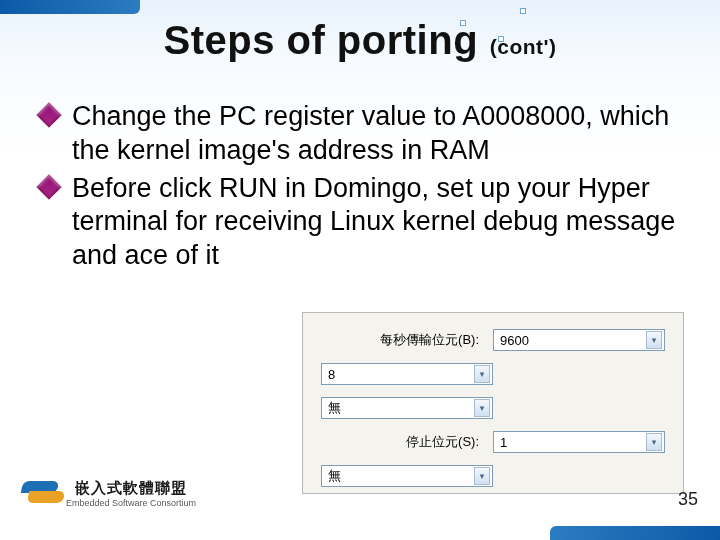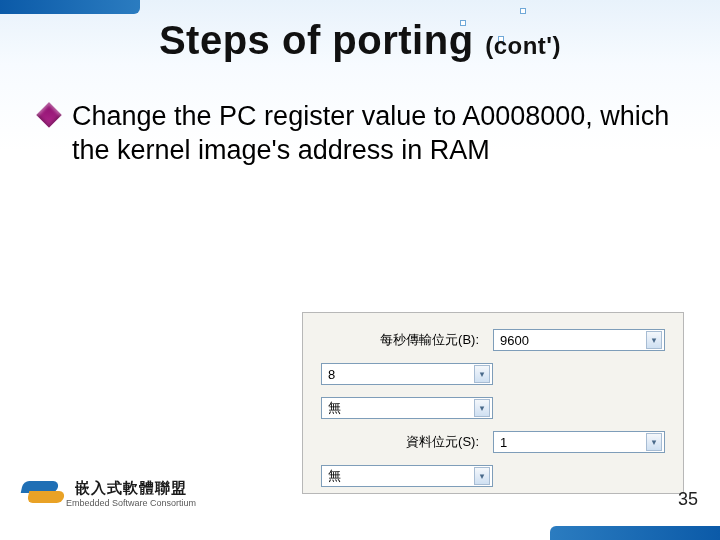--- a/index.html
+++ b/index.html
@@ -27,21 +27,21 @@
 
   .title {
     position: absolute;
     top: 18px; left: 0; width: 720px;
     text-align: center;
     font-weight: bold;
     color: #111;
     font-size: 40px;
     letter-spacing: 0.5px;
   }
-  .title .cont { font-size: 24px; font-weight: bold; }
+  .title .cont { font-size: 21px; font-weight: bold; }
 
   .body {
     position: absolute;
     top: 100px; left: 40px; width: 640px;
     color: #000;
     font-size: 27px;
     line-height: 1.25;
   }
   .bullet { position: relative; padding-left: 32px; margin-bottom: 4px; }
   .bullet .diamond {
@@ -110,20 +110,24 @@
   <div class="title">
     <span>Steps of porting</span>
     <span class="cont">(cont')</span>
   </div>
 
   <div class="body">
     <div class="bullet">
       <span class="diamond"></span>
       <span>Change the PC register value to A0008000, which the kernel image's address in RAM</span>
     </div>
+    <div class="bullet">
+      <span class="diamond"></span>
+      <span>Before click RUN in Domingo, set up your Hyper terminal for receiving Linux kernel debug message and                                    ace of it</span>
+    </div>
   </div>
 
   <div class="dialog">
     <div class="row">
       <label>每秒傳輸位元(B):</label>
       <div class="sel">
         <span>9600</span>
         <span class="arrow">▾</span>
       </div>
     </div>
@@ -133,21 +137,21 @@
         <span class="arrow">▾</span>
       </div>
     </div>
     <div class="row">
       <div class="sel">
         <span>無</span>
         <span class="arrow">▾</span>
       </div>
     </div>
     <div class="row">
-      <label>資料位元(S):</label>
+      <label>停止位元(S):</label>
       <div class="sel">
         <span>1</span>
         <span class="arrow">▾</span>
       </div>
     </div>
     <div class="row">
       <div class="sel">
         <span>無</span>
         <span class="arrow">▾</span>
       </div>

